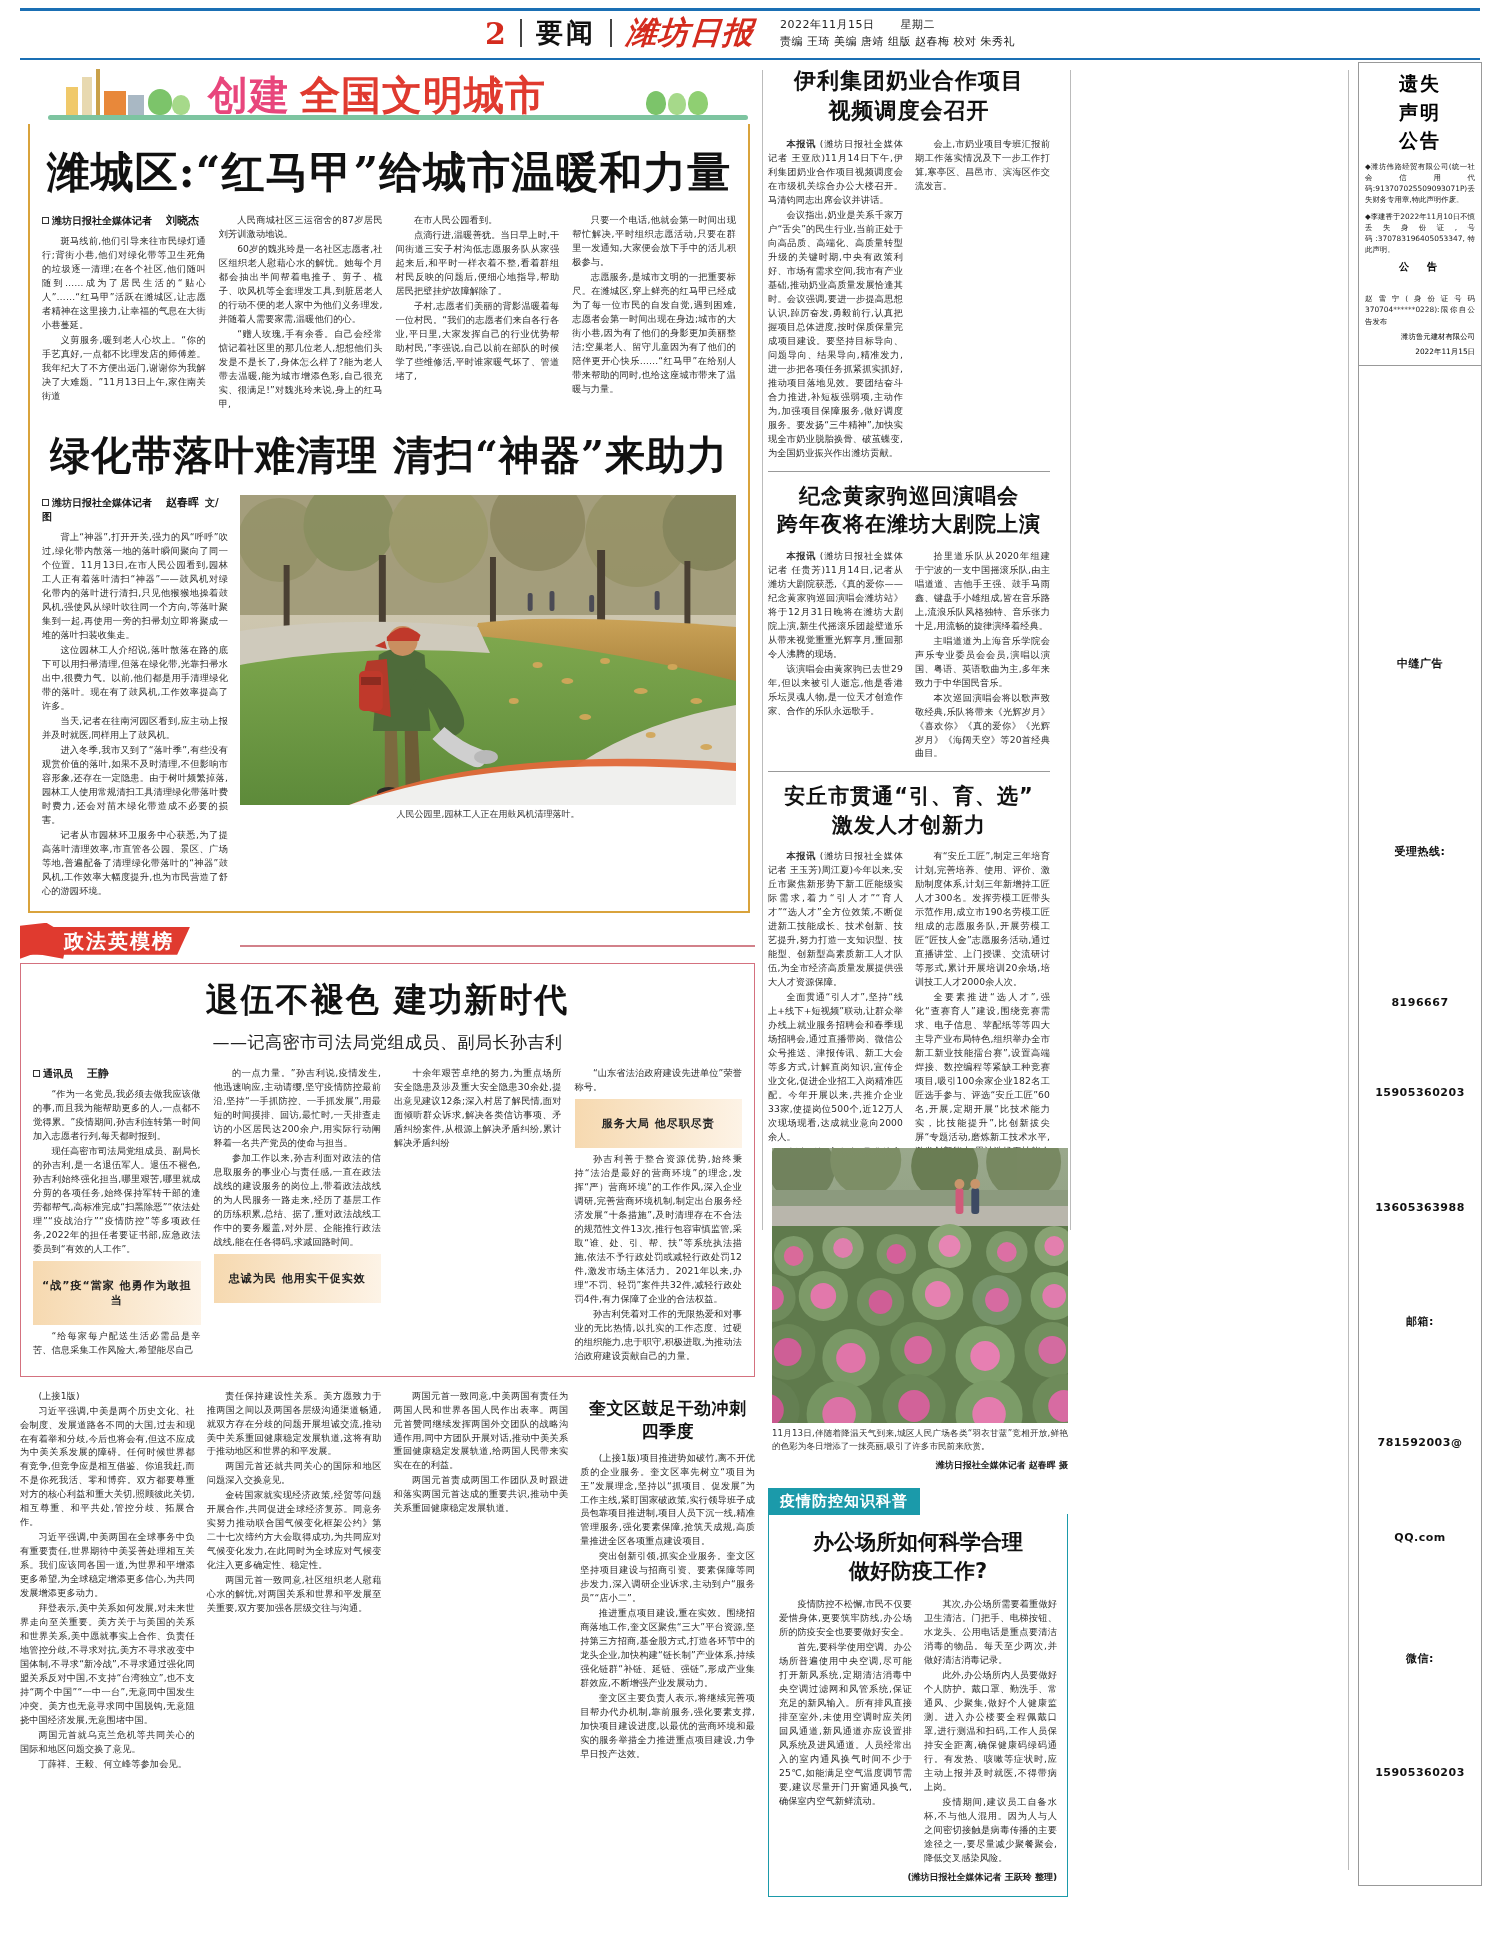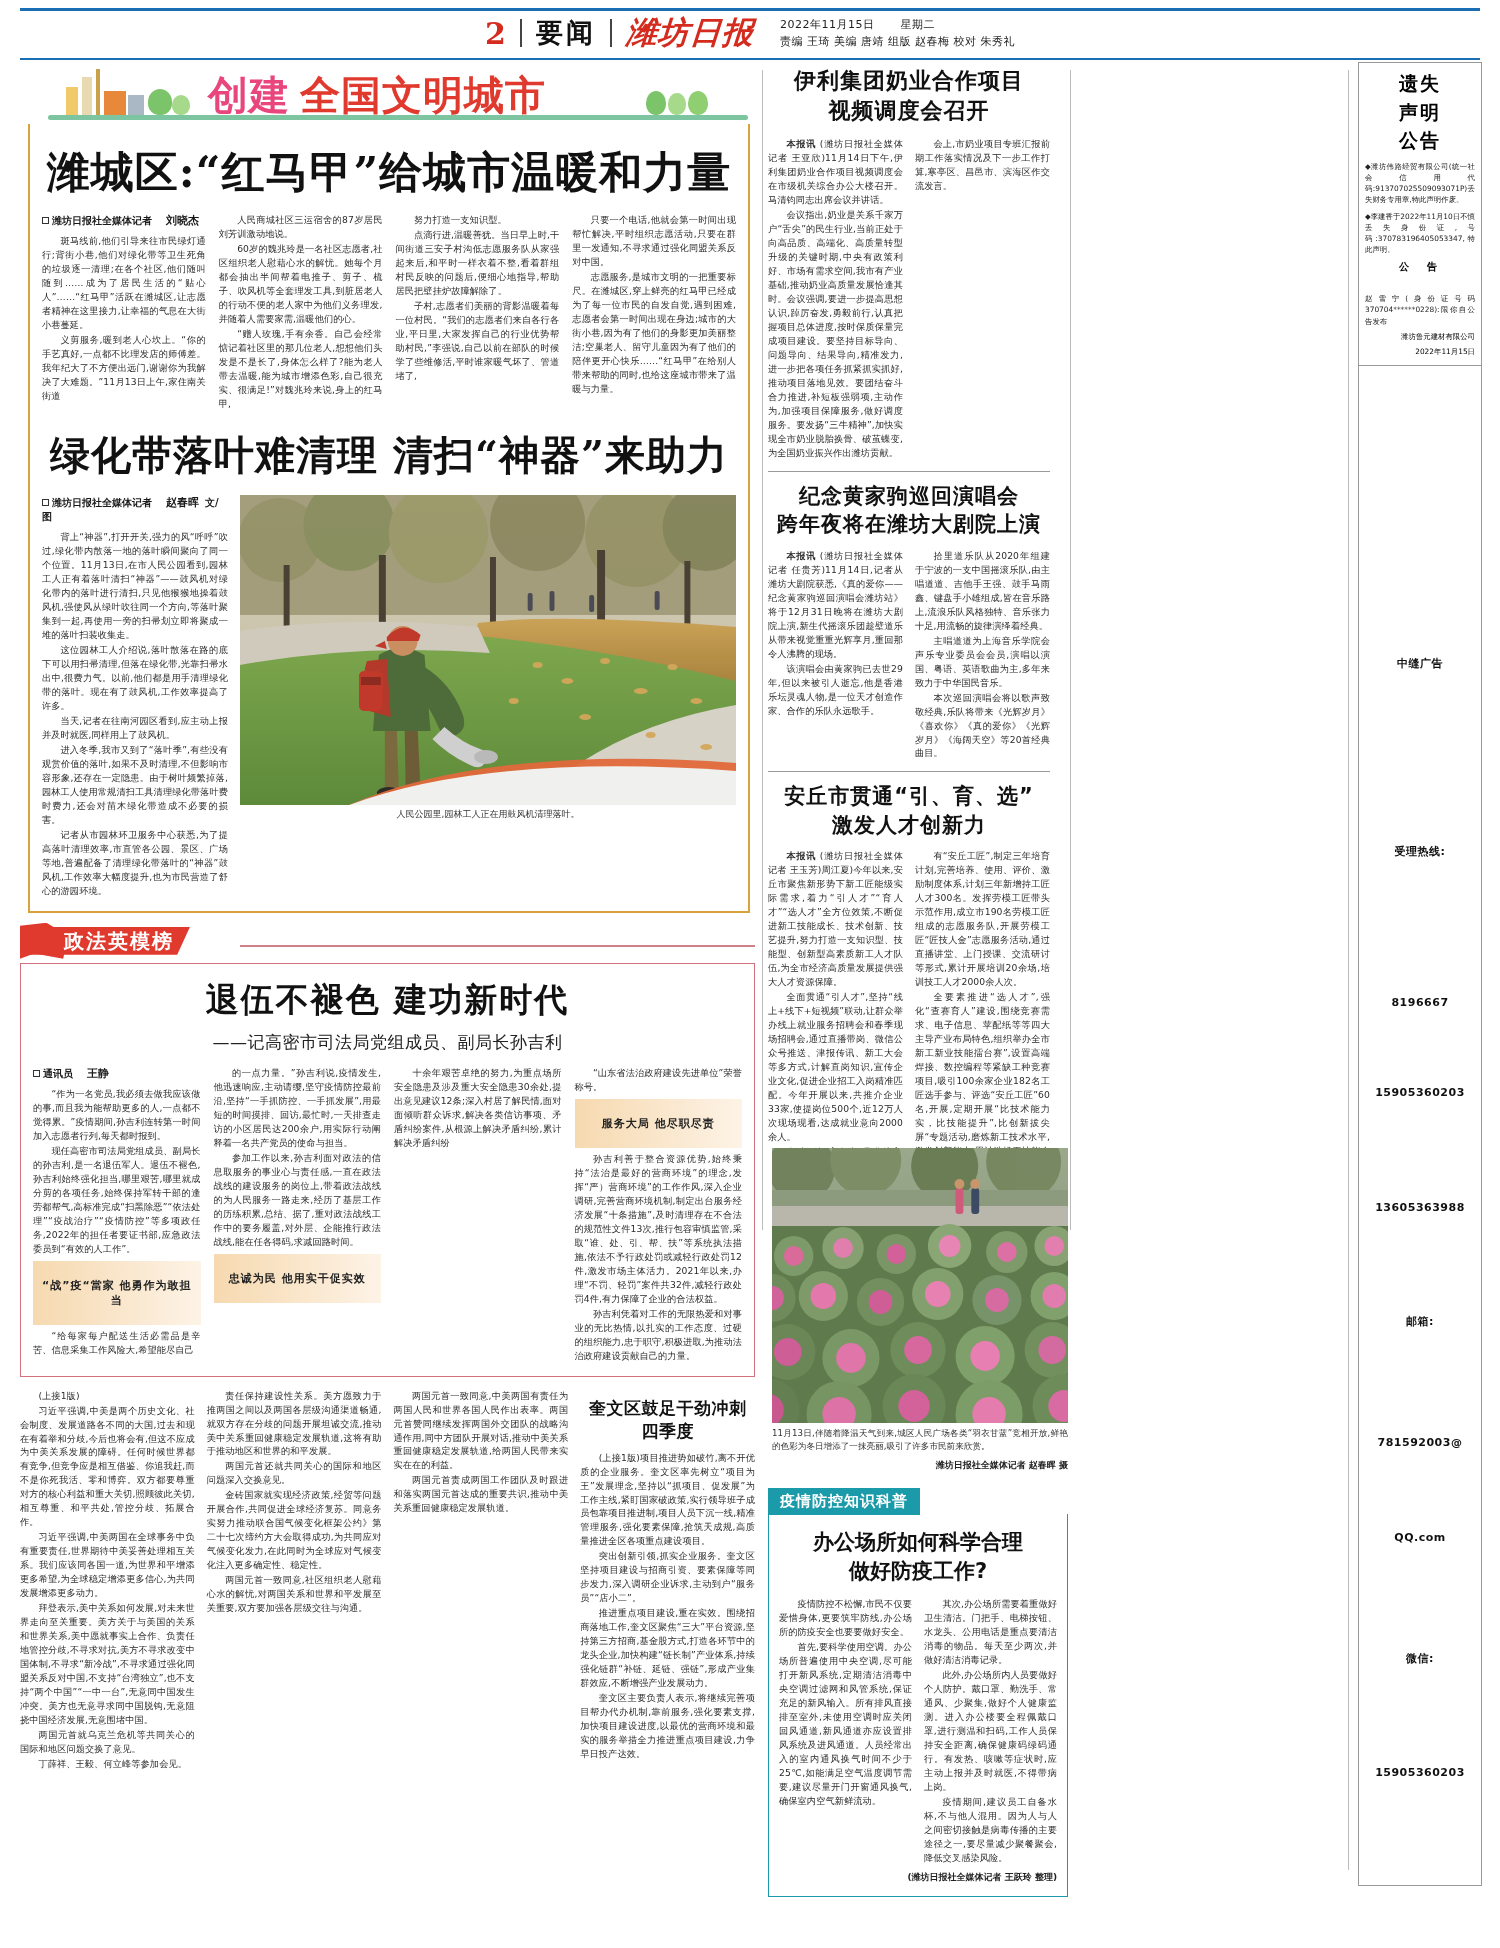--- a/index.html
+++ b/index.html
@@ -204,28 +204,28 @@
         </div>
         <div style="flex:1;">
           <div class="body-col">
             <p>人民商城社区三运宿舍的87岁居民刘芳训激动地说。</p>
             <p>60岁的魏兆玲是一名社区志愿者,社区组织老人慰藉心水的解忧。她每个月都会抽出半间帮着电推子、剪子、梳子、吹风机等全套理发工具,到脏居老人的行动不便的老人家中为他们义务理发,并随着人需要家需,温暖他们的心。</p>
             <p>“赠人玫瑰,手有余香。自己会经常惦记着社区里的那几位老人,想想他们头发是不是长了,身体怎么样了?能为老人带去温暖,能为城市增添色彩,自己很充实、很满足!”对魏兆玲来说,身上的红马甲,</p>
           </div>
         </div>
         <div style="flex:1;">
           <div class="body-col">
-            <p>努力打造一支知识型。</p>
+            <p>在市人民公园看到。</p>
             <p>点滴行进,温暖善犹。当日早上时,干间街道三安子村沟低志愿服务队从家强起来后,和平时一样衣着不整,看着群组村民反映的问题后,便细心地指导,帮助居民把壁挂炉故障解除了。</p>
             <p>子村,志愿者们美丽的背影温暖着每一位村民。“我们的志愿者们来自各行各业,平日里,大家发挥自己的行业优势帮助村民,”李强说,自己以前在部队的时候学了些维修活,平时谁家暖气坏了、管道堵了,</p>
           </div>
         </div>
         <div style="flex:1;">
           <div class="body-col">
-            <p>只要一个电话,他就会第一时间出现帮忙解决,平时组织志愿活动,只要在群里一发通知,不寻求通过强化同盟关系反对中国。</p>
+            <p>只要一个电话,他就会第一时间出现帮忙解决,平时组织志愿活动,只要在群里一发通知,大家便会放下手中的活儿积极参与。</p>
             <p>志愿服务,是城市文明的一把重要标尺。在潍城区,穿上鲜亮的红马甲已经成为了每一位市民的自发自觉,遇到困难,志愿者会第一时间出现在身边;城市的大街小巷,因为有了他们的身影更加美丽整洁;空巢老人、留守儿童因为有了他们的陪伴更开心快乐……“红马甲”在给别人带来帮助的同时,也给这座城市带来了温暖与力量。</p>
           </div>
         </div>
       </div>
 
       <div>
         <div class="h2-main">绿化带落叶难清理  清扫“神器”来助力</div>
         <div style="display:flex; gap:12px;">
           <div style="width:186px;">
             <div class="byline">

